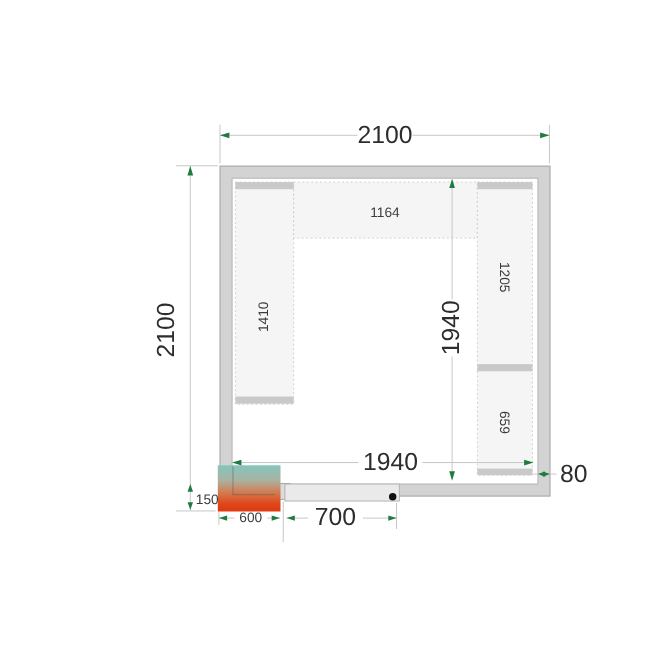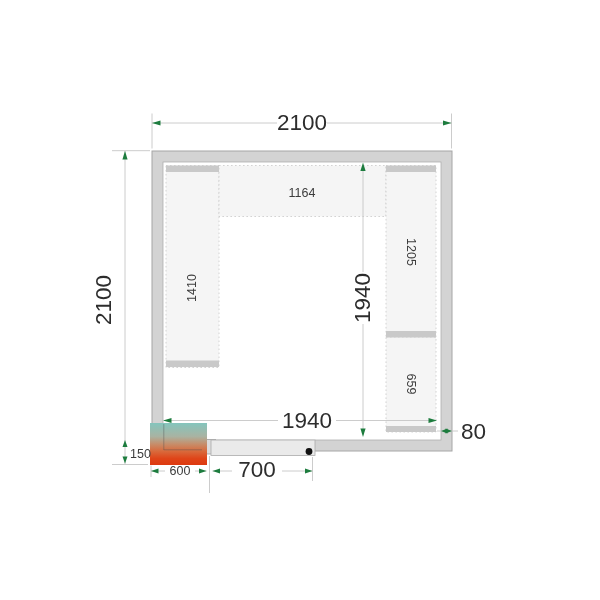--- a/index.html
+++ b/index.html
@@ -1,16 +1,16 @@
 <!DOCTYPE html>
 <html><head>
 <meta charset="utf-8">
 <style>
   html,body { margin:0; padding:0; background:#ffffff; }
-  .stage { width:512px; height:600px; position:relative; background:#fff; }
+  .stage { width:512px; height:600px; position:relative; background:#fff;padding-left:48px; }
   svg { display:block; }
   text {
     font-family:"Liberation Sans", sans-serif;
     text-anchor:middle;
     dominant-baseline:central;
     fill:#2d2d2d;
   }
   .big   { font-size:22.5px; }
   .small { font-size:12.5px; fill:#3c3c3c; }
   .start { text-anchor:start; }

